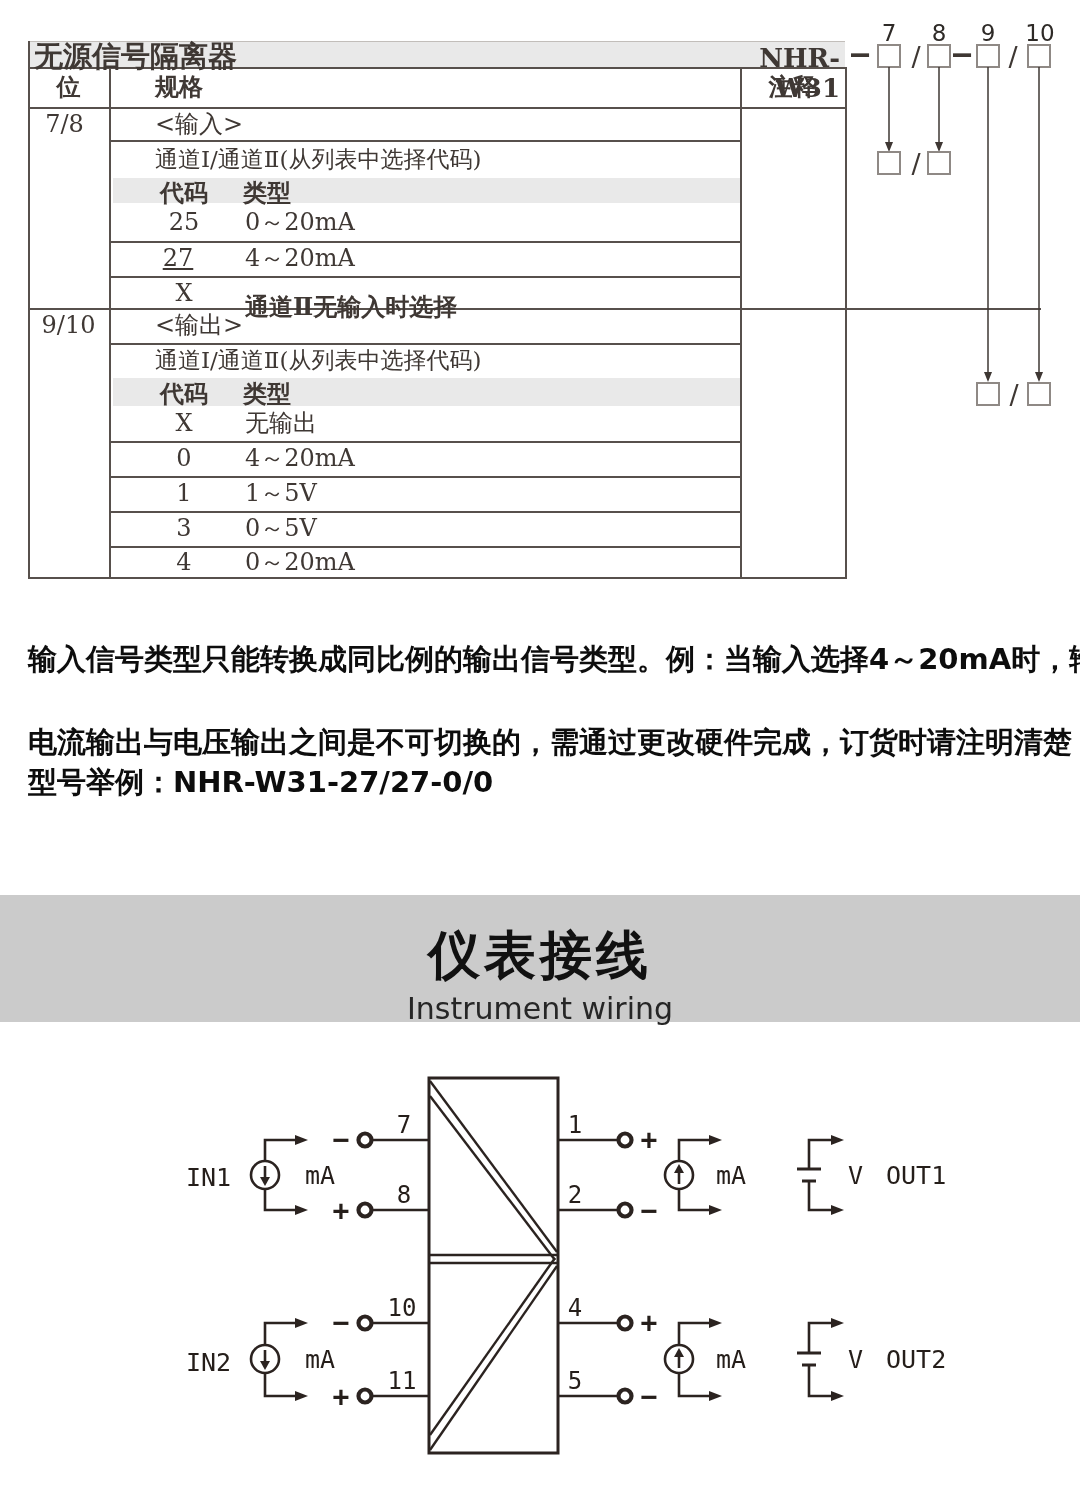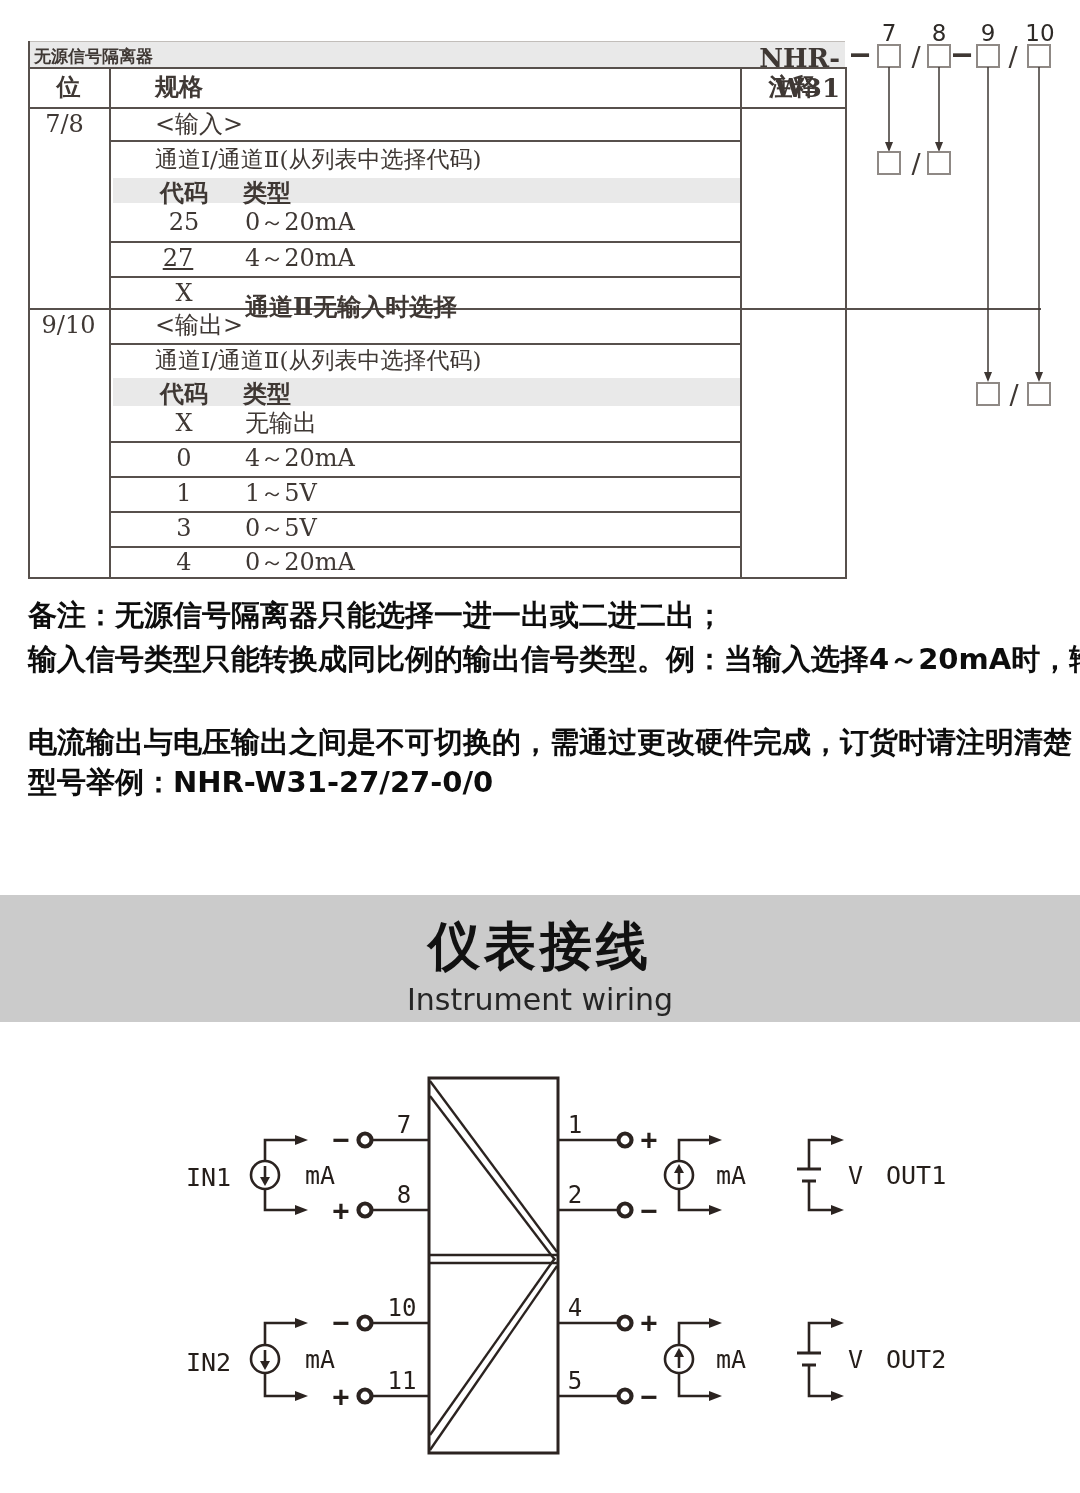--- a/index.html
+++ b/index.html
@@ -11,21 +11,21 @@
   .vl{position:absolute;width:2px;background:#57504c;}
   .band{position:absolute;background:#e9e9e9;}
   .t{position:absolute;font-size:24px;line-height:26px;white-space:nowrap;}
   .t.b{font-weight:bold;}
   .t.c{text-align:center;}
   .model{position:absolute;font-size:26px;font-weight:600;letter-spacing:0px;}
   .note{position:absolute;left:28px;font-family:"DejaVu Sans","Liberation Sans",sans-serif;
         font-weight:bold;font-size:29px;color:#0d0d0d;white-space:nowrap;}
   .banner{position:absolute;left:0;top:895px;width:1080px;height:127px;background:#cbcbcb;text-align:center;}
   .banner .title{font-family:"DejaVu Sans","Liberation Sans",sans-serif;font-weight:bold;
-                 font-size:52px;letter-spacing:4px;color:#111;padding-top:17px;}
+                 font-size:52px;letter-spacing:4px;color:#111;padding-top:26px;}
   .banner .sub{font-family:"DejaVu Sans","Liberation Sans",sans-serif;font-size:30px;color:#262626;margin-top:0px;}
   svg text{fill:#251e1a;}
   .dg{font-family:"DejaVu Sans Mono","Liberation Mono",monospace;font-size:25px;}
   .num{font-family:"DejaVu Sans Mono","Liberation Mono",monospace;font-size:24px;text-anchor:middle;}
   .sign{font-family:"DejaVu Sans Mono","Liberation Mono",monospace;font-size:28px;text-anchor:middle;font-weight:bold;}
   .topnum{font-family:"DejaVu Sans","Liberation Sans",sans-serif;font-size:23px;text-anchor:middle;fill:#2e2a27;}
   .slash{font-family:"DejaVu Sans","Liberation Sans",sans-serif;font-size:27px;text-anchor:middle;fill:#3e3733;}
   .dash{font-family:"DejaVu Sans Mono","Liberation Mono",monospace;font-size:30px;font-weight:bold;text-anchor:middle;fill:#3e3733;}
   .wire{stroke:#2b2320;stroke-width:2.6;fill:none;}
   .boxline{stroke:#2b2320;stroke-width:3;fill:#ffffff;}
@@ -59,21 +59,21 @@
   <div class="hl" style="left:111px;top:476px;width:629px;"></div>
   <div class="hl" style="left:111px;top:511px;width:629px;"></div>
   <div class="hl" style="left:111px;top:546px;width:629px;"></div>
   <div class="hl" style="left:28px;top:577px;width:817px;"></div>
 
   <div class="vl" style="left:28px;top:41px;height:538px;"></div>
   <div class="vl" style="left:109px;top:67px;height:512px;"></div>
   <div class="vl" style="left:740px;top:67px;height:512px;"></div>
   <div class="vl" style="left:845px;top:67px;height:512px;"></div>
 
-  <div class="t b" style="left:34px;top:43px;font-size:17px;">无源信号隔离器</div>
+  <div class="t b" style="left:34px;top:43px;font-size:29px;">无源信号隔离器</div>
   <div class="model" style="left:735px;top:43px;width:105px;text-align:right;">NHR-W31</div>
 
   <div class="t b c" style="left:28px;top:74px;width:81px;">位</div>
   <div class="t b" style="left:155px;top:74px;">规格</div>
   <div class="t b c" style="left:740px;top:74px;width:105px;">注释</div>
 
   <div class="t c" style="left:28px;top:111px;width:73px;">7/8</div>
   <div class="t" style="left:155px;top:111px;">&lt;输入&gt;</div>
   <div class="t" style="left:155px;top:146px;font-size:23px;">通道Ⅰ/通道Ⅱ(从列表中选择代码)</div>
   <div class="t b" style="left:160px;top:180px;">代码</div>
@@ -134,21 +134,20 @@
     </g>
     <g>
       <line class="codeline" x1="1039" y1="67" x2="1039" y2="374"></line>
       <polygon class="codeah" points="1039,382 1035,372 1043,372"></polygon>
     </g>
     <rect class="codebox" x="977" y="383" width="22" height="22"></rect>
     <text class="slash" x="1014" y="404">/</text>
     <rect class="codebox" x="1028" y="383" width="22" height="22"></rect>
   </svg>
 
-  <div class="note" style="top:596px;">备注：无源信号隔离器只能选择一进一出或二进二出；</div>
   <div class="note" style="top:640px;">输入信号类型只能转换成同比例的输出信号类型。例：当输入选择4～20mA时，输出类型只</div>
   <div class="note" style="top:723px;">电流输出与电压输出之间是不可切换的，需通过更改硬件完成，订货时请注明清楚；</div>
   <div class="note" style="top:763px;">型号举例：NHR-W31-27/27-0/0</div>
 
   <div class="banner">
     <div class="title">仪表接线</div>
     <div class="sub">Instrument wiring</div>
   </div>
 
   <svg class="abs" style="left:0;top:1040px;" width="1080" height="453" viewBox="0 1040 1080 453">

